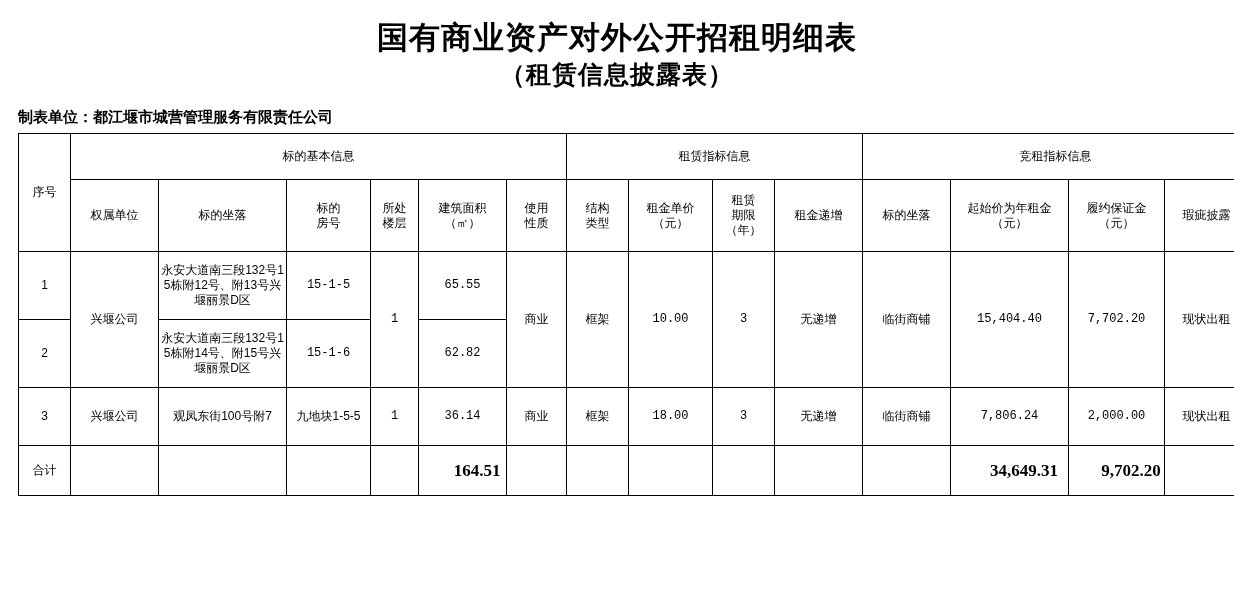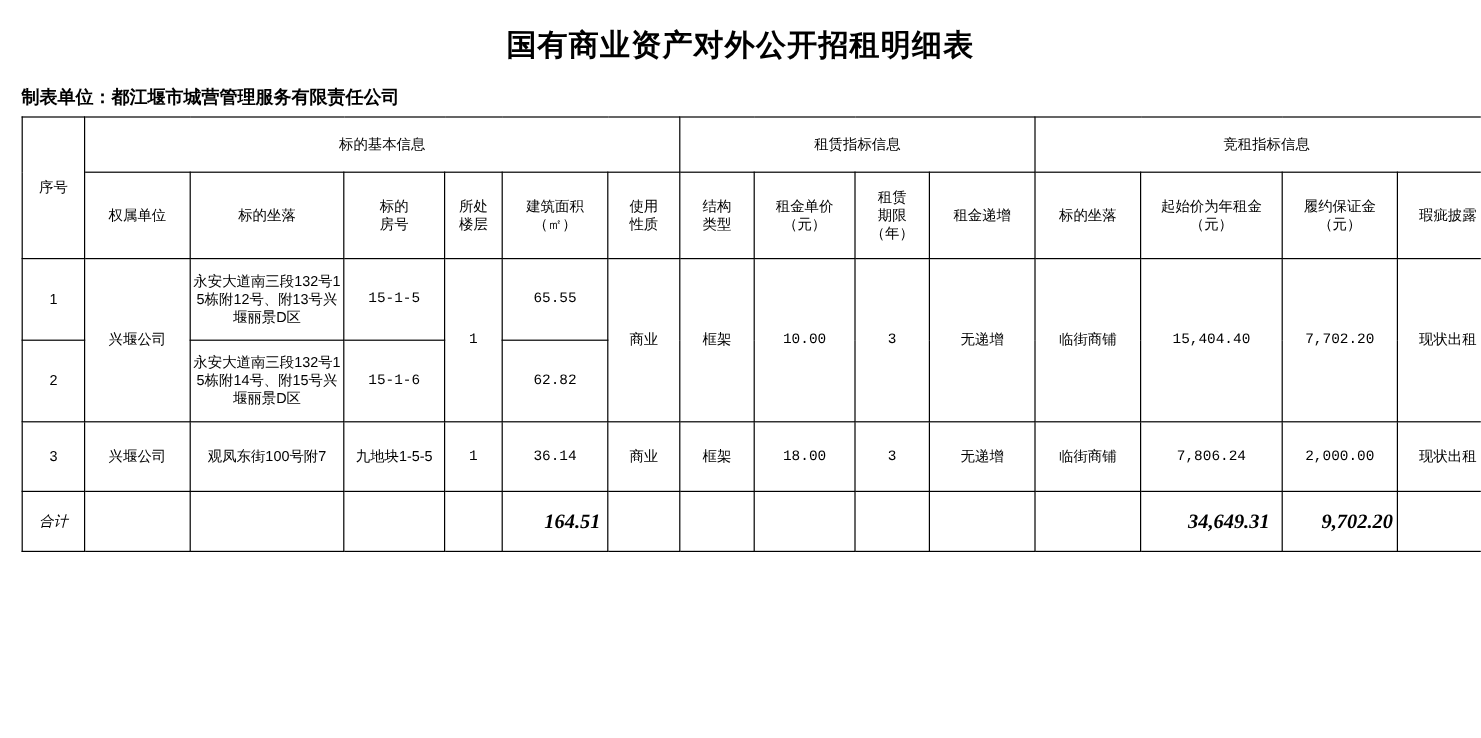--- a/index.html
+++ b/index.html
@@ -14,21 +14,21 @@
     width: 1234px;
     height: 615px;
     position: relative;
     padding: 0;
   }
   .title-block {
     text-align: center;
     padding-top: 20px;
   }
   .title-line1 {
-    font-size: 25px;
+    font-size: 31px;
     font-weight: bold;
     letter-spacing: 1px;
     line-height: 36px;
   }
   .title-line2 {
     font-size: 25px;
     font-weight: bold;
     letter-spacing: 1px;
     line-height: 36px;
   }
@@ -57,35 +57,35 @@
     word-break: break-all;
   }
   .grp-head { height: 46px; font-size: 13px; }
   .sub-head { height: 72px; font-size: 12.5px; }
   .seq-head { font-size: 13px; margin-left: 45px; }
   .num { font-family: Liberation Mono, monospace; font-size: 12.5px; }
   .total-row td {
     height: 50px;
     font-size: 16px;
     font-weight: bold;
-    font-style: italic;
   }
   .total-row td.num { font-family: "Liberation Serif", serif; font-size: 17px; font-weight: bold; padding-left: 30px;}
   .r1 { height: 68px; }
   .r2 { height: 68px; }
   .r3 { height: 58px; }
   .addr { font-size: 12px; line-height: 14px; }
 </style>
 </head>
 <body>
 
 <div class="page">
 
   <div class="title-block">
     <div class="title-line1">国有商业资产对外公开招租明细表</div>
+    <div class="title-line2">（租赁信息披露表）</div>
   </div>
 
   <div class="meta-row">
     <div>制表单位：都江堰市城营管理服务有限责任公司</div>
   </div>
 
   <table class="main">
     <colgroup>
       <col style="width:52px">
       <col style="width:88px">

